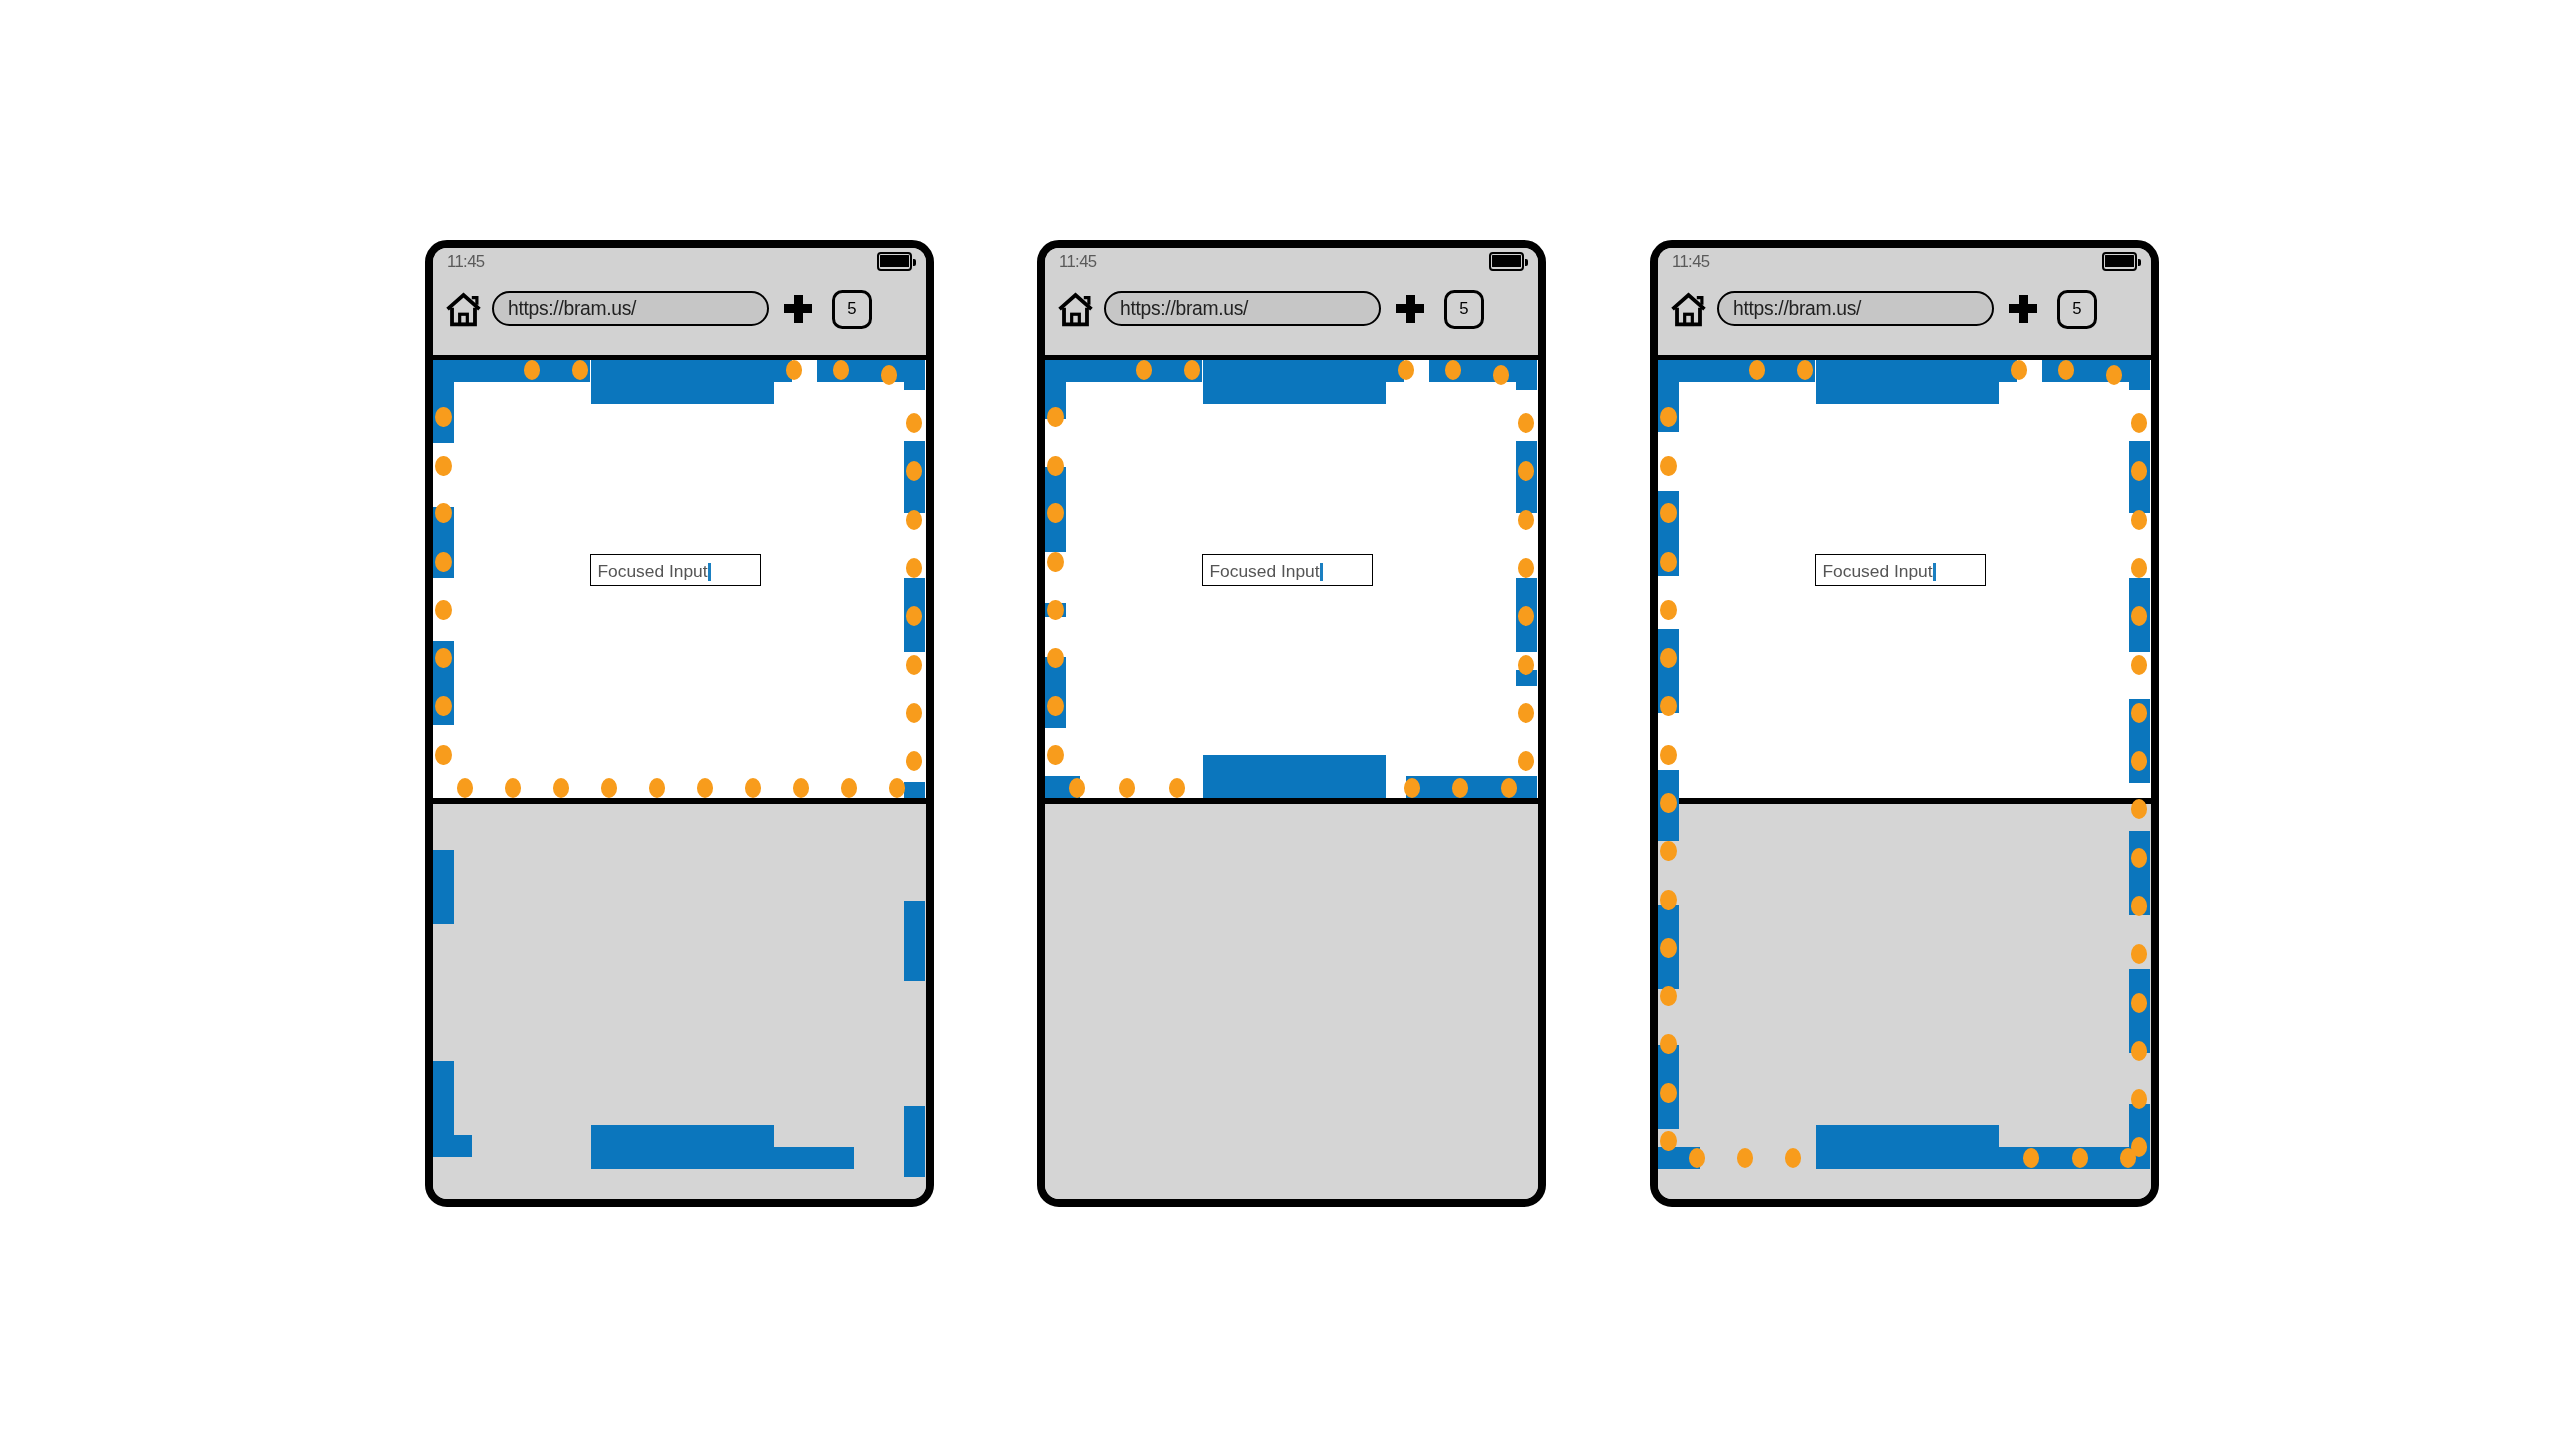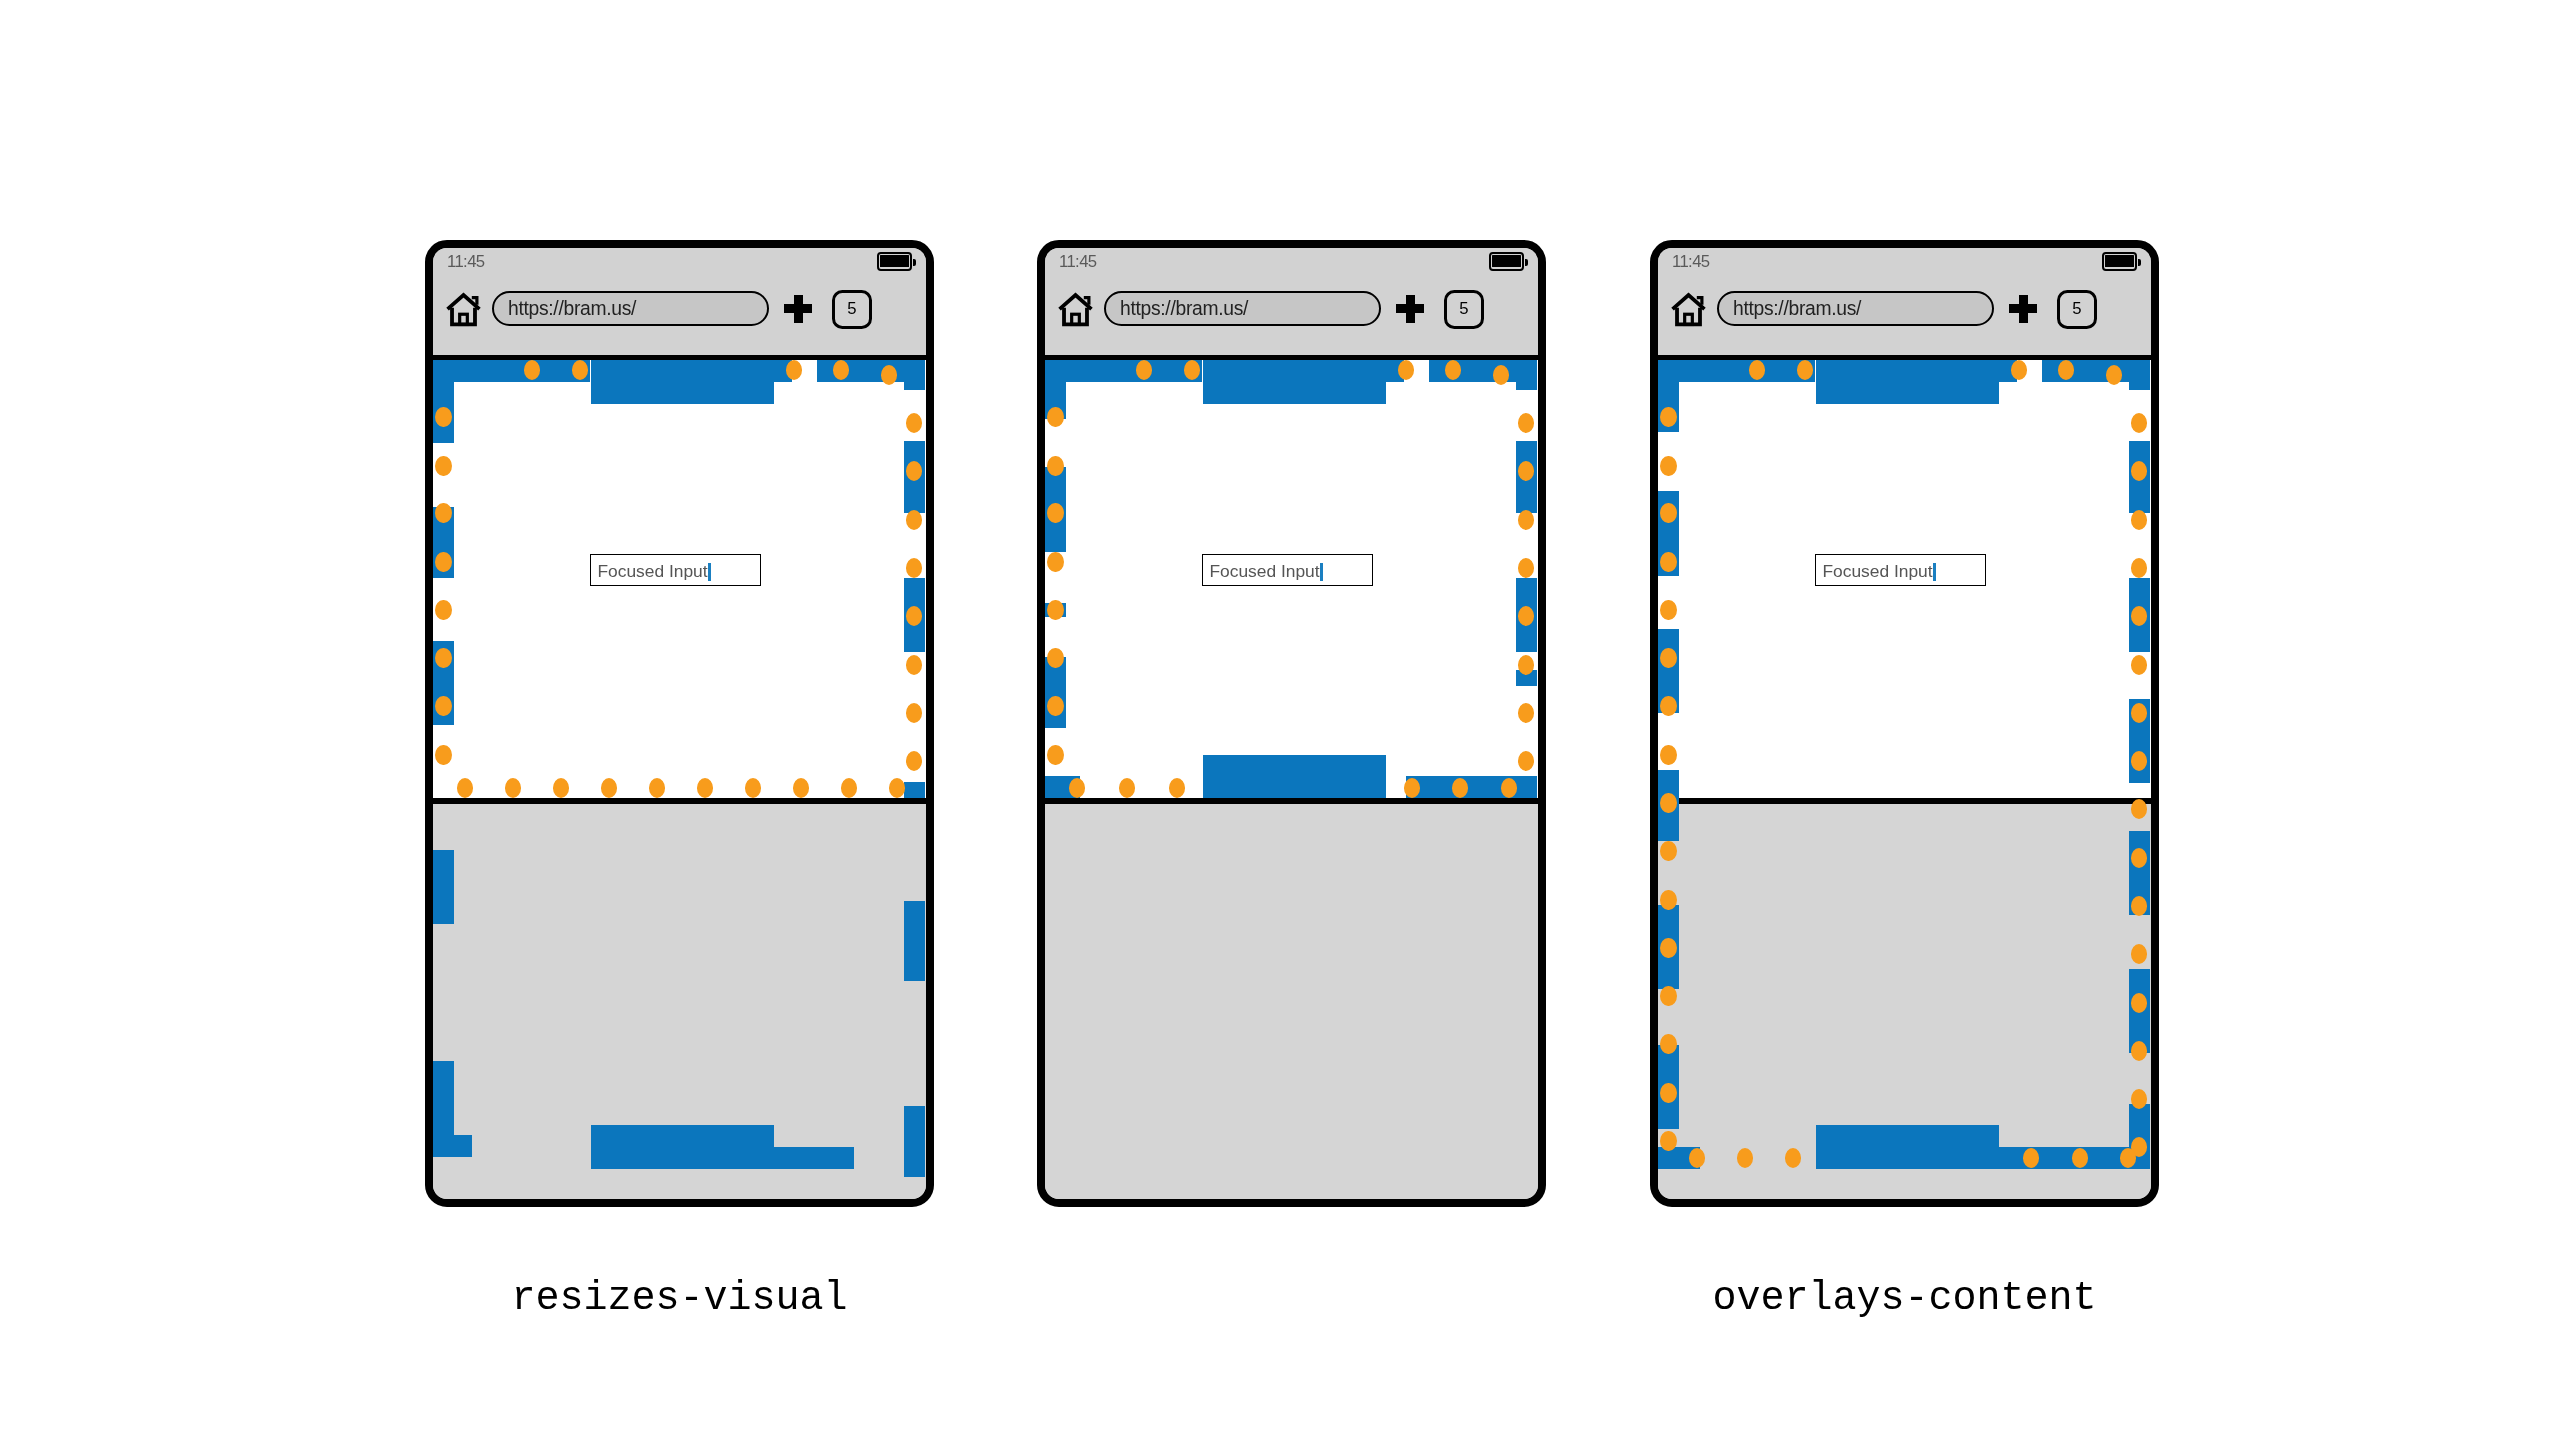--- a/index.html
+++ b/index.html
@@ -343,17 +343,15 @@
       <div class="dot" style="left:481px;top:899px;"></div>
       <div class="dot" style="left:39px;top:910px;"></div>
       <div class="dot" style="left:87px;top:910px;"></div>
       <div class="dot" style="left:135px;top:910px;"></div>
       <div class="dot" style="left:373px;top:910px;"></div>
       <div class="dot" style="left:422px;top:910px;"></div>
       <div class="dot" style="left:470px;top:910px;"></div>
     </div>
   </div>
 
-  <div class="caption" style="left:425px;top:1276px;width:509px;">resizes-visual</div>
-  <div class="caption" style="left:1650px;top:1276px;width:509px;">overlays-content</div>
 
 </div>
 
 
 </body></html>

